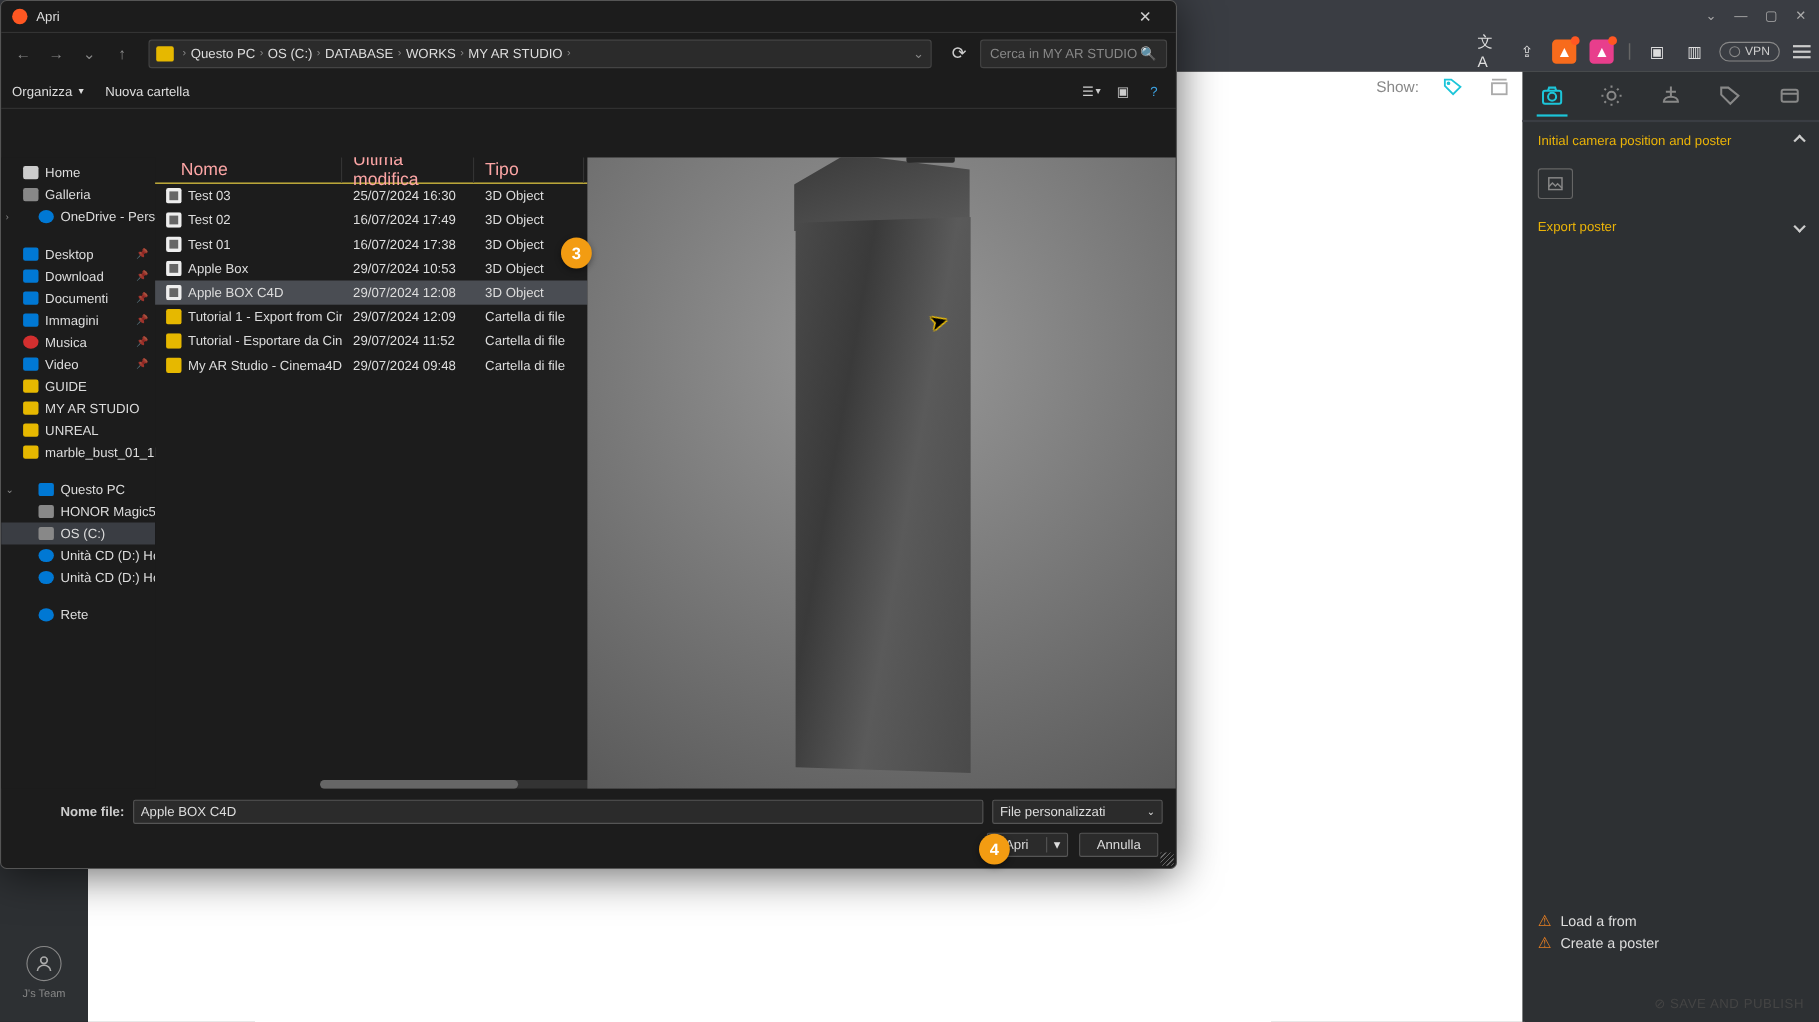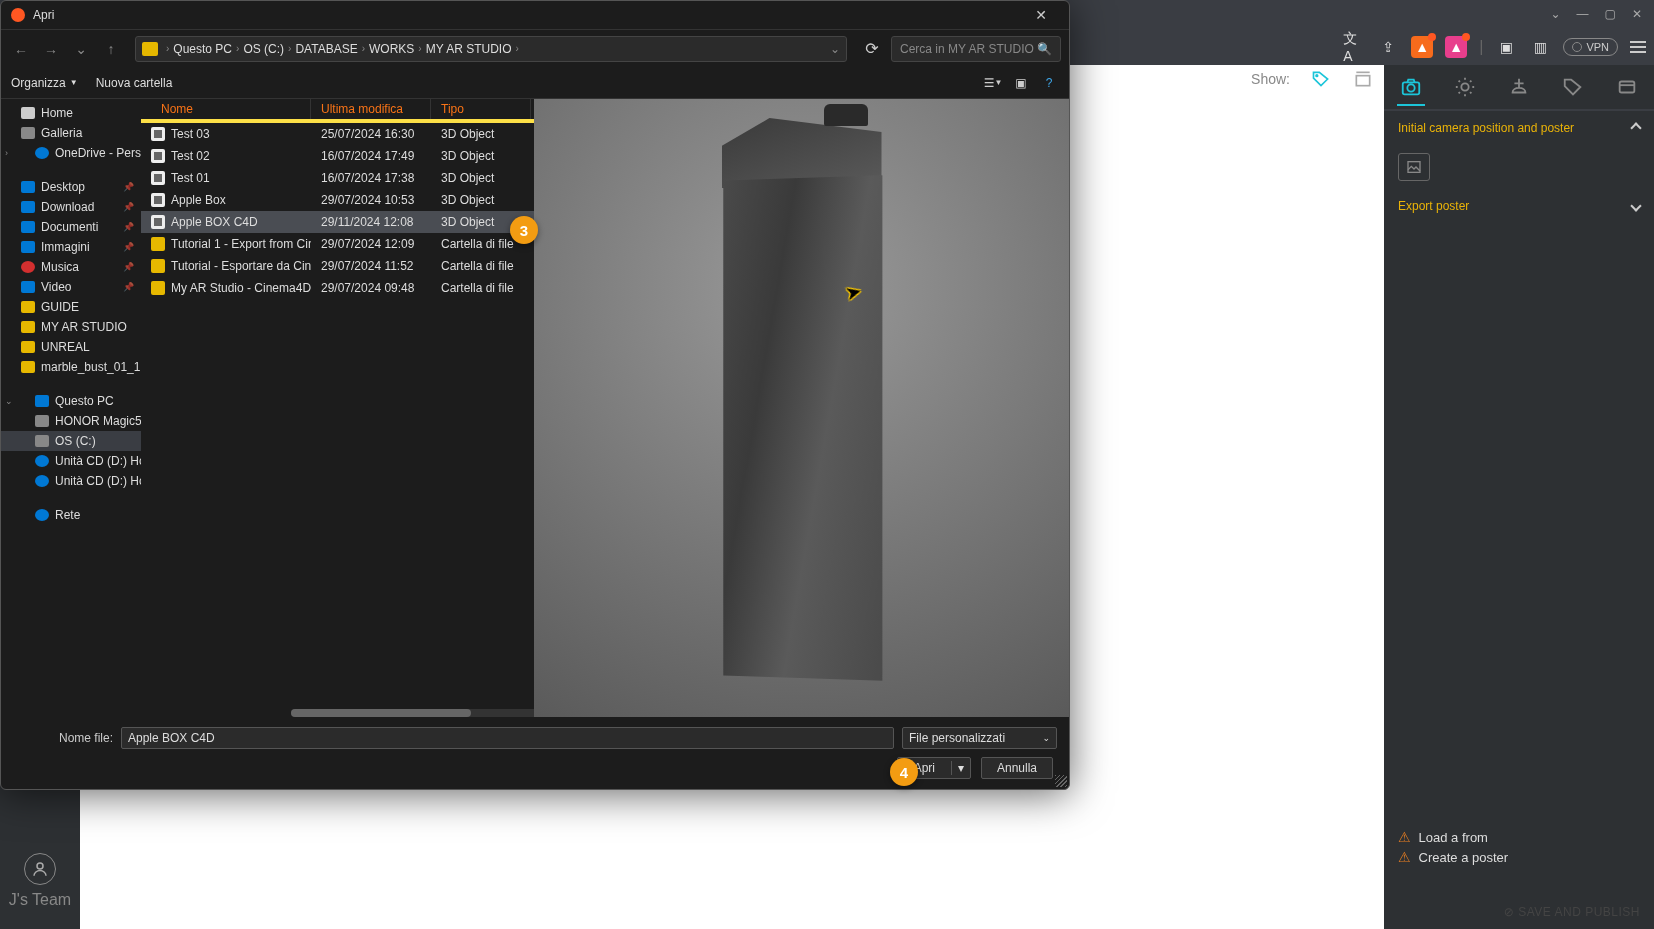--- a/index.html
+++ b/index.html
@@ -48,21 +48,21 @@
 
 
 .show-area { position: absolute; top: 68px; right: 280px; display: flex; align-items: center; gap: 20px; z-index: 2; }
 .show-lbl { color: #888; font-size: 14px; }
 .show-ico { width: 22px; height: 22px; color: #1cc5d9; cursor: pointer; display: flex; align-items: center; justify-content: center; }
 .show-ico.gray { color: #aaa; }
 
 
 .left-rail { position: absolute; left: 0; top: 720px; bottom: 0; width: 80px; background: #2d3033; z-index: 2; display: flex; flex-direction: column; align-items: center; justify-content: flex-end; padding-bottom: 20px; }
 .rail-user { width: 32px; height: 32px; border: 1.5px solid #888; border-radius: 50%; display: flex; align-items: center; justify-content: center; color: #aaa; }
-.rail-lbl { font-size: 16px; color: #888; margin-top: 6px; }
+.rail-lbl { font-size: 10px; color: #888; margin-top: 6px; }
 
 
 .file-dialog { position: absolute; left: 0; top: 0; width: 1070px; height: 790px; background: #1c1c1c; border: 1px solid #555; border-radius: 6px; z-index: 10; box-shadow: 0 4px 40px rgba(0,0,0,0.6); display: flex; flex-direction: column; overflow: hidden; }
 
 .dlg-title { height: 28px; display: flex; align-items: center; justify-content: space-between; padding: 0 8px 0 10px; font-size: 12px; color: #ddd; }
 .dlg-title-left { display: flex; align-items: center; gap: 8px; }
 .title-ico { width: 14px; height: 14px; background: #ff5722; border-radius: 50%; }
 .dlg-close { width: 40px; height: 24px; display: flex; align-items: center; justify-content: center; color: #ccc; cursor: pointer; font-size: 14px; }
 
 .dlg-nav { height: 38px; display: flex; align-items: center; gap: 6px; padding: 0 8px; border-top: 1px solid #333; }
@@ -74,21 +74,21 @@
 .nav-refresh { width: 26px; height: 26px; display: flex; align-items: center; justify-content: center; color: #ccc; cursor: pointer; }
 .searchbox { width: 170px; height: 26px; background: #2b2b2b; border: 1px solid #444; border-radius: 3px; display: flex; align-items: center; padding: 0 8px; font-size: 12px; color: #888; justify-content: space-between; }
 
 .dlg-toolbar { height: 32px; display: flex; align-items: center; justify-content: space-between; padding: 0 10px; font-size: 12px; border-bottom: 1px solid #333; }
 .tb-left { display: flex; gap: 18px; }
 .tb-item { color: #ddd; cursor: pointer; display: flex; align-items: center; gap: 4px; }
 .tb-right { display: flex; gap: 8px; align-items: center; }
 .tb-ico { width: 20px; height: 20px; display: flex; align-items: center; justify-content: center; color: #ccc; cursor: pointer; border: 1px solid transparent; border-radius: 2px; }
 .tb-ico.hl { color: #3ea6e8; }
 
-.dlg-body { flex: 1; display: flex; overflow: hidden; }
+.dlg-body { flex: 1; display: flex; overflow: hidden; margin-top: 44px; }
 
 
 .tree { width: 140px; background: #1c1c1c; overflow-y: auto; font-size: 12px; padding: 4px 0; }
 .tree-item { display: flex; align-items: center; gap: 6px; padding: 3px 6px 3px 20px; color: #ddd; cursor: pointer; white-space: nowrap; overflow: hidden; }
 .tree-item.pin::after { content: '📌'; font-size: 9px; margin-left: auto; opacity: 0.6; }
 .tree-item.sel { background: #3a3d43; }
 .tree-item .exp { position: absolute; left: 4px; color: #888; font-size: 9px; }
 .tree-item.indent { padding-left: 34px; position: relative; }
 .tree-group { margin-top: 14px; }
 .ti-ico { width: 14px; height: 12px; border-radius: 2px; flex-shrink: 0; }
@@ -102,21 +102,21 @@
 .ti-mus { background: #d32f2f; border-radius: 50%; }
 .ti-vid { background: #0078d4; }
 .ti-fold { background: #e6b800; }
 .ti-pc { background: #0078d4; }
 .ti-drv { background: #888; }
 .ti-cd { background: #0078d4; border-radius: 50%; }
 .ti-net { background: #0078d4; border-radius: 50%; }
 
 
 .filelist { flex: 1; display: flex; flex-direction: column; }
-.fl-header { height: 24px; display: flex; border-bottom: 4px solid #fde047; font-size: 12px; color: #f97316; }
+.fl-header { height: 24px; display: flex; border-bottom: 1px solid #fde047; font-size: 16px; color: #fca5a5; }
 .fl-col { padding: 4px 10px; border-right: 1px solid #333; display: flex; align-items: center; }
 .fl-col.name { width: 170px; }
 .fl-col.date { width: 120px; }
 .fl-col.type { width: 100px; }
 .fl-rows { flex: 1; }
 .fl-row { height: 22px; display: flex; align-items: center; font-size: 12px; color: #ddd; cursor: pointer; }
 .fl-row.sel { background: #4a4d53; }
 .fl-cell { padding: 0 10px; overflow: hidden; white-space: nowrap; text-overflow: ellipsis; }
 .fl-cell.name { width: 170px; display: flex; align-items: center; gap: 6px; }
 .fl-cell.date { width: 120px; }
@@ -130,21 +130,21 @@
 .preview { width: 535px; background: radial-gradient(circle at 50% 30%, #9a9a9a, #5a5a5a); position: relative; display: flex; align-items: center; justify-content: center; }
 .carton { width: 180px; height: 560px; position: relative; margin-top: -20px; }
 .carton-body { position: absolute; top: 60px; left: 10px; right: 10px; bottom: 0; background: linear-gradient(100deg, #4a4a4a 0%, #3a3a3a 30%, #5a5a5a 60%, #4a4a4a 100%); transform: perspective(800px) rotateY(-6deg); }
 .carton-top { position: absolute; top: 0; left: 10px; right: 10px; height: 70px; background: linear-gradient(160deg, #3a3a3a, #5a5a5a); clip-path: polygon(0 100%, 0 40%, 30% 0, 100% 20%, 100% 100%); }
 .carton-cap { position: absolute; top: -14px; right: 24px; width: 44px; height: 22px; background: #2a2a2a; border-radius: 6px 6px 2px 2px; }
 .cursor { position: absolute; top: 280px; left: 845px; font-size: 20px; z-index: 12; transform: rotate(-15deg); color: #000; text-shadow: 1px 1px 0 #ffcc00, -1px -1px 0 #ffcc00, 1px -1px 0 #ffcc00, -1px 1px 0 #ffcc00; }
 
 
 .dlg-footer { padding: 10px 12px; display: flex; flex-direction: column; gap: 8px; }
 .foot-row { display: flex; align-items: center; gap: 8px; }
-.foot-lbl { font-size: 12px; color: #ccc; width: 100px; text-align: right; }
+.foot-lbl { font-size: 12px; color: #ccc; width: 100px; text-align: right; font-weight: bold; }
 .foot-input { flex: 1; height: 22px; background: #2b2b2b; border: 1px solid #555; border-radius: 2px; color: #ddd; font-size: 12px; padding: 0 6px; }
 .foot-select { width: 155px; height: 22px; background: #2b2b2b; border: 1px solid #555; border-radius: 2px; color: #ddd; font-size: 12px; padding: 0 6px; display: flex; align-items: center; justify-content: space-between; cursor: pointer; }
 .foot-btns { display: flex; gap: 10px; justify-content: flex-end; padding-right: 4px; }
 .foot-btn { min-width: 72px; height: 22px; background: #2b2b2b; border: 1px solid #555; border-radius: 2px; color: #ddd; font-size: 12px; display: flex; align-items: center; justify-content: center; cursor: pointer; }
 .foot-btn.split { display: flex; }
 .foot-btn.split .main { padding: 0 16px; border-right: 1px solid #555; }
 .foot-btn.split .dd { width: 18px; display: flex; align-items: center; justify-content: center; }
 
 
 .callout { position: absolute; width: 28px; height: 28px; background: #f39c12; border-radius: 50%; color: #fff; font-size: 15px; font-weight: 600; display: flex; align-items: center; justify-content: center; z-index: 20; box-shadow: 0 2px 6px rgba(0,0,0,0.4); }
@@ -369,21 +369,21 @@
     <div class="fl-cell date">16/07/2024 17:38</div>
     <div class="fl-cell type">3D Object</div>
   </div>
           <div class="fl-row">
     <div class="fl-cell name"><div class="fico obj"></div>Apple Box</div>
     <div class="fl-cell date">29/07/2024 10:53</div>
     <div class="fl-cell type">3D Object</div>
   </div>
           <div class="fl-row sel">
     <div class="fl-cell name"><div class="fico obj"></div>Apple BOX C4D</div>
-    <div class="fl-cell date">29/11/2024 12:08</div>
+    <div class="fl-cell date">29/07/2024 12:08</div>
     <div class="fl-cell type">3D Object</div>
   </div>
           <div class="fl-row">
     <div class="fl-cell name"><div class="fico fold"></div>Tutorial 1 - Export from Cin...</div>
     <div class="fl-cell date">29/07/2024 12:09</div>
     <div class="fl-cell type">Cartella di file</div>
   </div>
           <div class="fl-row">
     <div class="fl-cell name"><div class="fico fold"></div>Tutorial - Esportare da Cine...</div>
     <div class="fl-cell date">29/07/2024 11:52</div>

